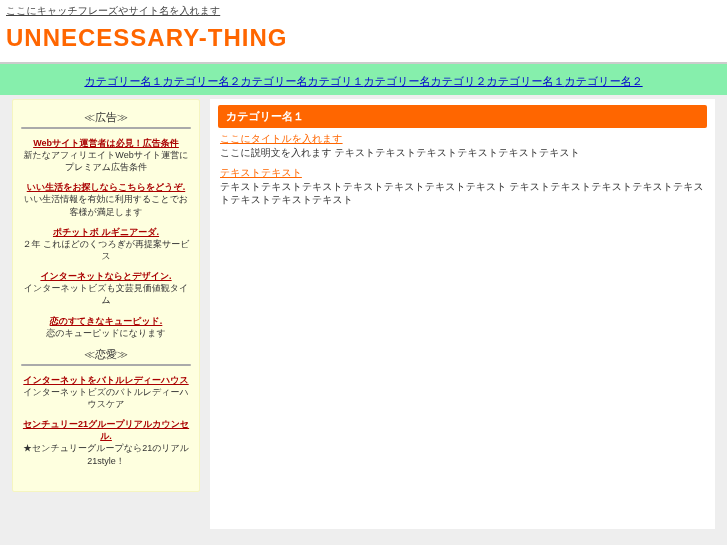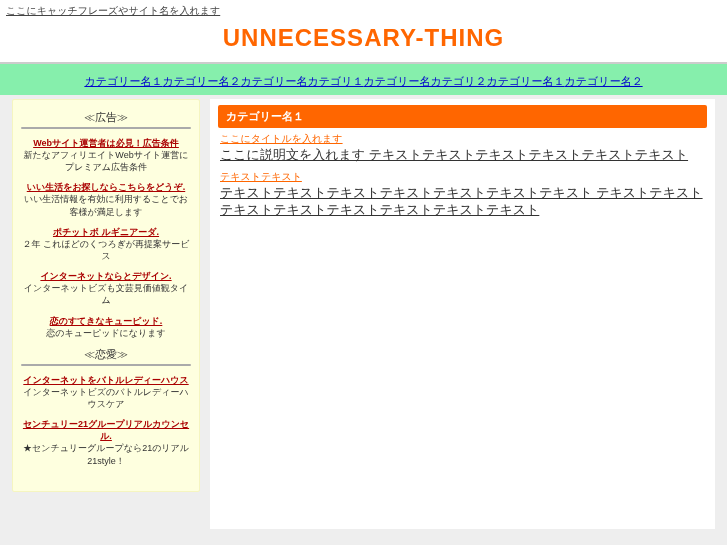--- a/index.html
+++ b/index.html
@@ -10,21 +10,21 @@
     color: #333;
   }
   .page { width: 727px; }
   .header {
     background: #fff;
     border-bottom: 2px solid #ccc;
     padding: 4px 6px 8px 6px;
   }
   .tagline { font-size: 10px; color: #444; text-decoration: underline; }
   .site-title {
-    text-align: center;
+    text-align: left;
     color: #ff6600;
     font-weight: bold;
     font-size: 24px;
     letter-spacing: 1px;
     padding: 6px 0 2px 0;
   }
   .topnav {
     text-align: center;
     font-size: 11px;
     padding: 10px 4px 6px 4px;
@@ -89,25 +89,24 @@
   }
   .sub-h {
     color: #ff6600;
     text-decoration: underline;
     font-size: 10px;
     margin-top: 4px;
     padding-left: 2px;
   }
   .sub-d {
     color: #333;
-    font-size: 13px;
+    font-size: 10px;
     padding-left: 2px;
     line-height: 1.35;
     margin-bottom: 6px;
-    text-decoration: underline;
   }
   .bottomnav {
     text-align: center;
     font-size: 11px;
     padding: 6px 4px 4px 4px;
     background: #eeeeee;
   }
 </style>
 </head>
 <body>

